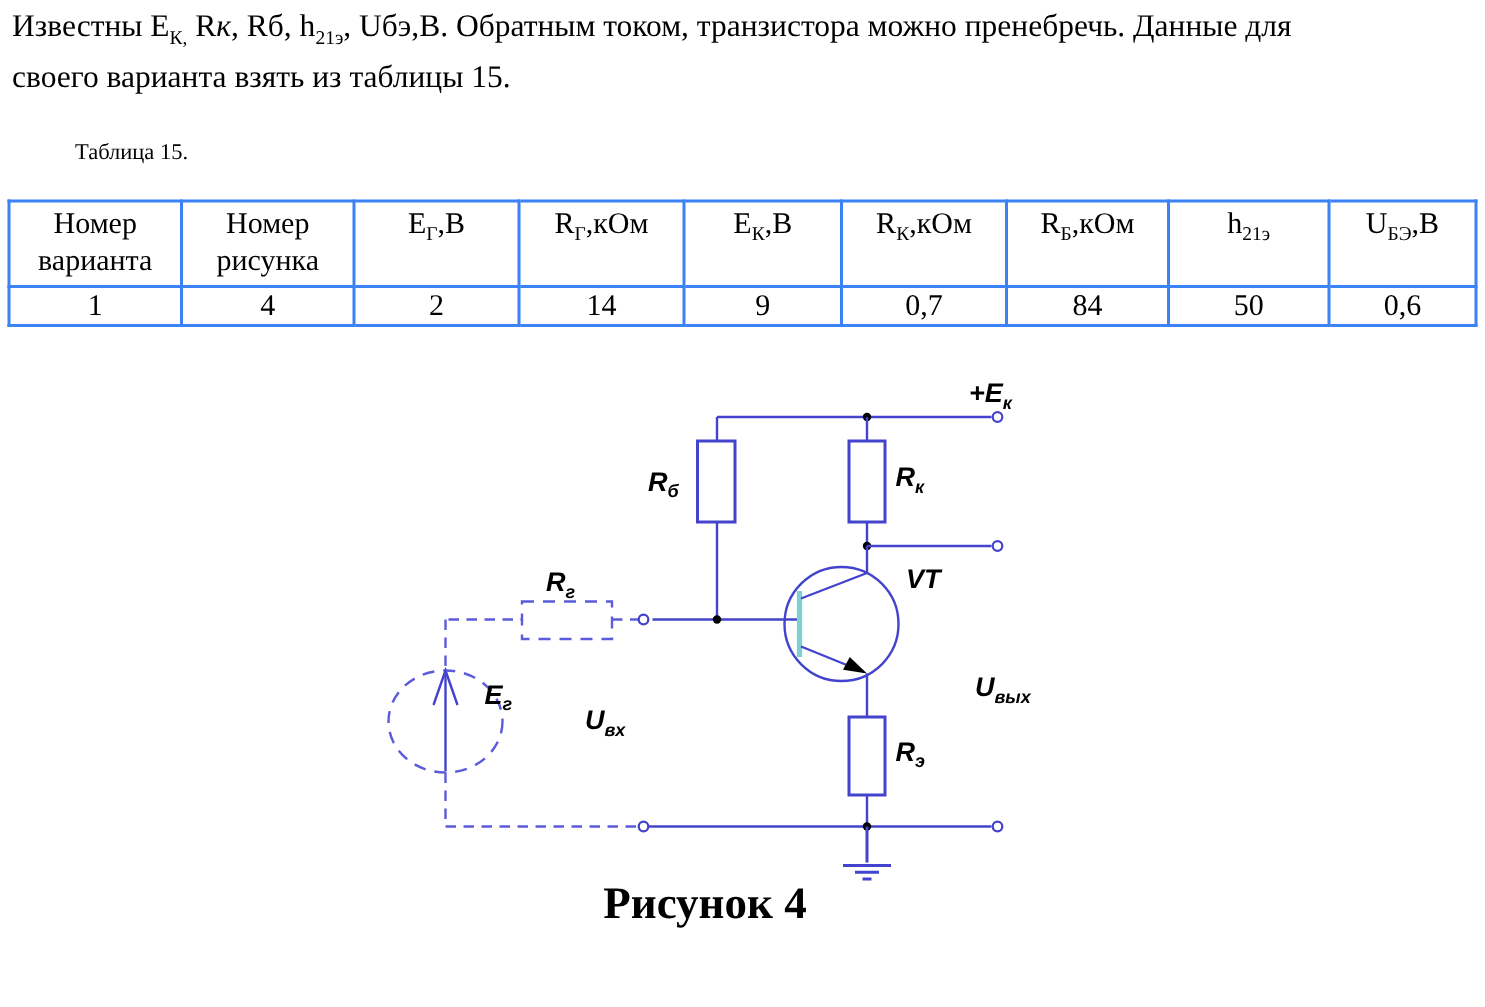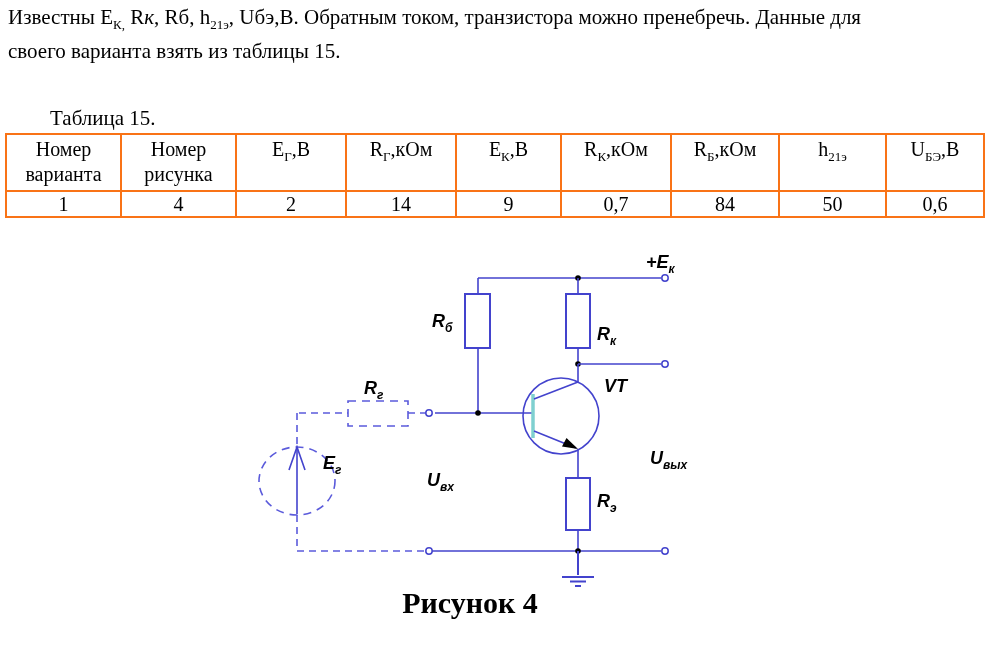--- a/index.html
+++ b/index.html
@@ -2,23 +2,23 @@
 <html style="--wire: #4343cd; --dashed: #5b5bdb; --base-bar: #7fd0d0; --dot: #000000;"><head>
 <meta charset="utf-8">
 <style>
   html,body{margin:0;padding:0;background:#ffffff;}
   body{width:990px;height:671px;position:relative;overflow:hidden;
        font-family:"Liberation Serif","DejaVu Serif",serif;color:#000;}
   .para{position:absolute;left:8px;top:4px;width:980px;}
   .pline{white-space:nowrap;font-size:21px;line-height:27px;}
   .pline sub{font-size:13px;}
   .pline i{font-style:italic;}
-  .tbl-label{position:absolute;left:50px;top:106px;font-size:21px;}
+  .tbl-label{position:absolute;left:50px;top:94px;font-size:15px;}
   .dtable{position:absolute;left:5px;top:133px;border-collapse:collapse;table-layout:fixed;}
-  .dtable th,.dtable td{border:2px solid #f97316;text-align:center;font-weight:normal;
+  .dtable th,.dtable td{border:2px solid #3b82f6;text-align:center;font-weight:normal;
        font-size:20px;padding:0;}
   .dtable th{height:53px;vertical-align:top;padding-top:2px;line-height:25px;}
   .dtable td{height:24px;vertical-align:middle;line-height:22px;}
   .dtable sub{font-size:13px;}
   svg.circuit{position:absolute;left:0;top:0;width:990px;height:671px;}
   .wire{stroke:var(--wire,#4343cd);stroke-width:1.6;fill:none;}
   .wire-thick{stroke:var(--wire,#4343cd);stroke-width:2;fill:#fff;}
   .dash{stroke:var(--dashed,#5b5bdb);stroke-width:1.6;fill:none;stroke-dasharray:7,5;}
   .dashrect{stroke:var(--dashed,#5b5bdb);stroke-width:1.6;fill:none;stroke-dasharray:8,6;}
   .term{stroke:var(--wire,#4343cd);stroke-width:1.5;fill:#fff;}
@@ -168,21 +168,21 @@
     <ellipse class="dashrect" cx="297" cy="481" rx="38" ry="34"></ellipse>
     <line class="wire" x1="297" y1="514" x2="297" y2="449"></line>
     <polyline class="wire" points="289,470 297,447 305,470"></polyline>
     <line class="dash" x1="297" y1="515" x2="297" y2="551"></line>
     <line class="dash" x1="297" y1="551" x2="426" y2="551"></line>
   </g>
 </svg>
 
 <div class="clabel" style="left:646px;top:252px;"><span>+Е</span><sub>к</sub></div>
 <div class="clabel" style="left:432px;top:311px;"><span>R</span><sub>б</sub></div>
-<div class="clabel" style="left:597px;top:324px;"><span>R</span><sub>к</sub></div>
+<div class="clabel" style="left:597px;top:308px;"><span>R</span><sub>к</sub></div>
 <div class="clabel" style="left:604px;top:376px;"><span>VT</span><sub></sub></div>
 <div class="clabel" style="left:364px;top:378px;"><span>R</span><sub>г</sub></div>
 <div class="clabel" style="left:323px;top:453px;"><span>Е</span><sub>г</sub></div>
-<div class="clabel" style="left:427px;top:470px;"><span>U</span><sub>вх</sub></div>
+<div class="clabel" style="left:390px;top:470px;"><span>U</span><sub>вх</sub></div>
 <div class="clabel" style="left:650px;top:448px;"><span>U</span><sub>вых</sub></div>
 <div class="clabel" style="left:597px;top:491px;"><span>R</span><sub>э</sub></div>
 
 <div class="caption">Рисунок 4</div>
 
 </body></html>

